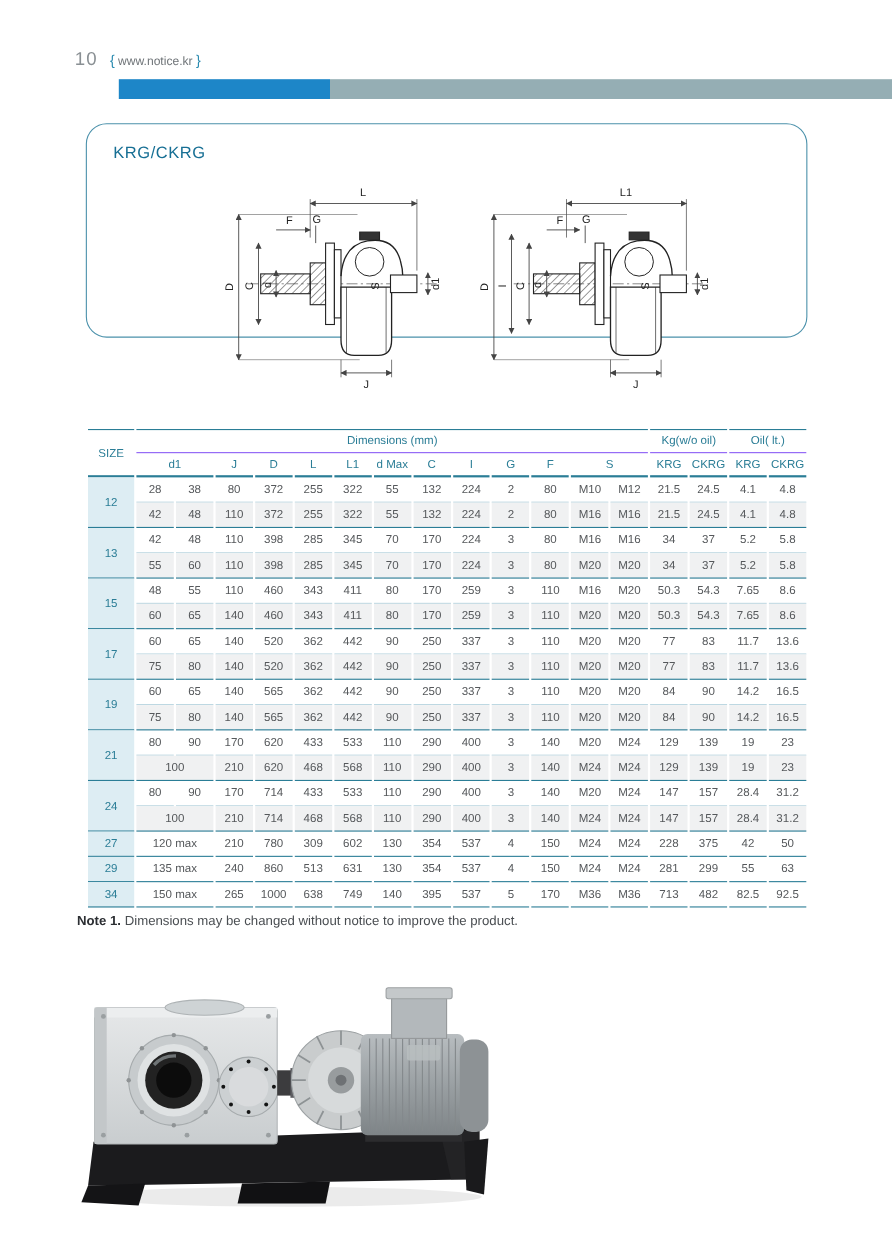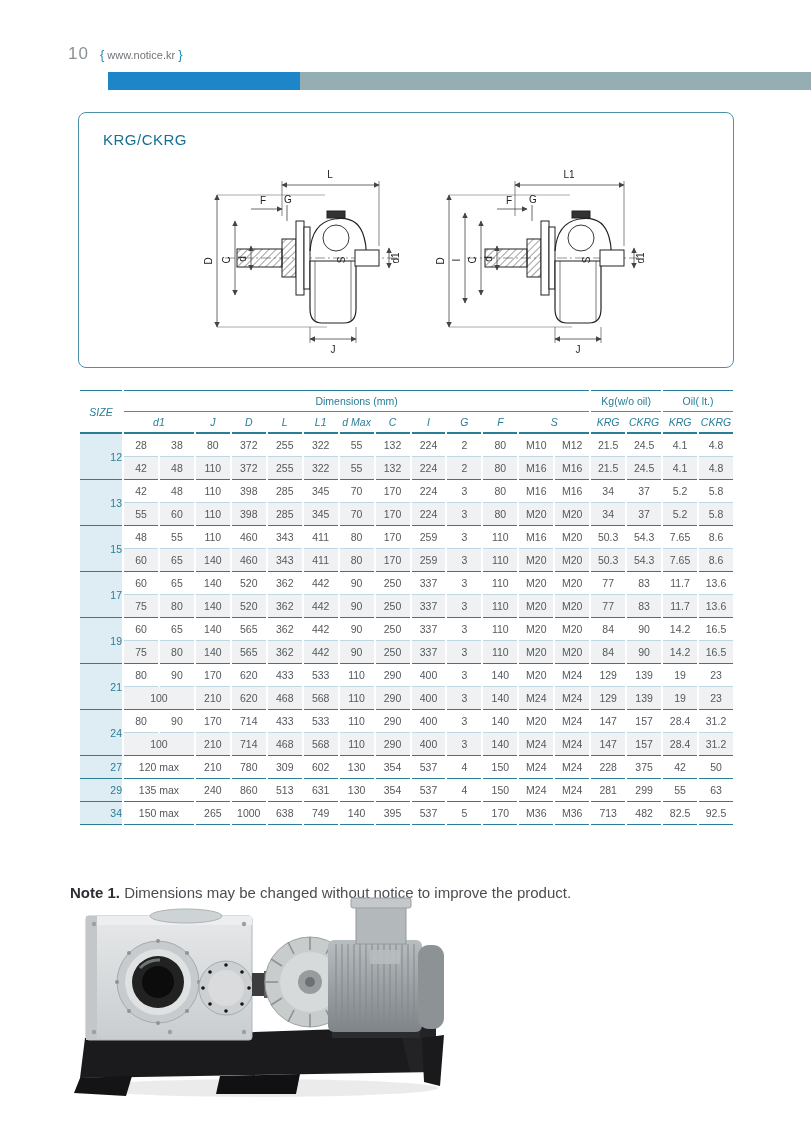--- a/index.html
+++ b/index.html
@@ -11,44 +11,44 @@
   .pageno { font-size:17px; color:#8a9094; letter-spacing:1px; }
   .site { font-size:11px; color:#6f7478; }
   .site .brace { color:#2a8bb0; font-size:13px; padding:0 3px; }
 
   .topbar { position:absolute; left:64px; top:72px; width:779px; height:18px; display:flex;margin-left:44px; }
   .topbar .blue { width:192px; height:100%; }
   .topbar .gray { flex:1; height:100%; display:flex; align-items:center; justify-content:flex-end; padding-right:8px; }
   .topbar .gray span { color:#fff; font-size:11px; letter-spacing:1px; }
 
   
-  .figure-panel { position:absolute; left:78px; top:112px; width:656px; height:256px;
-    border:1.5px solid #4b91ab; border-radius:8px; background:#fff; }
+  .figure-panel { position:absolute; left:78px; top:112px; width:656px; height:195px;
+    border:1.5px solid #4b91ab; border-radius:19px; background:#fff; }
   .figure-title { position:absolute; left:24px; top:18px; font-size:15px; color:#176f94; letter-spacing:0.5px; }
   .drawing { position:absolute; top:48px; }
   .drawing.left { left:108px; }
   .drawing.right { left:348px; }
   .drawing svg text { font-size:10px; fill:#222; font-family:"Liberation Sans", sans-serif; }
 
   
   .tbl-wrap { position:absolute; left:78px; top:390px; width:657px; }
   table { border-collapse:separate; border-spacing:2px 0; table-layout:fixed; width:657px; }
   th, td { padding:0; text-align:center; vertical-align:middle; height:23px;
     font-size:10.5px; font-weight:normal; color:#55585b; overflow:hidden; white-space:nowrap; }
   thead th { color:#2a7d96; height:22px; }
   .h-top { border-top:1.5px solid #2a7d96; }
   .h-grp { border-bottom:1px solid #8b5cf6; }
-  .h-bot { border-bottom:2px solid #2a7d96;font-style:italic; }
-  td.size-cell { background:#ddedf3; color:#2a7d96;text-align:right; }
+  .h-bot { border-bottom:2px solid #2a7d96; }
+  td.size-cell { background:#ddedf3; color:#2a7d96; }
   tr.alt td { background:#f0f1f2; }
   td.r-end { border-bottom:1px solid #bdd8e2; }
   td.g-end { border-bottom:1.5px solid #2a7d96; }
 
   
-  .note { position:absolute; left:70px; top:884px; font-size:15px; color:#4a4e52; }
+  .note { position:absolute; left:70px; top:830px; font-size:12px; color:#4a4e52; }
   .note b { color:#2c2f33; }
 
   
   .photo { position:absolute; left:70px; top:888px; }
 </style>
 </head>
 <body>
 
 <div class="page">
 

